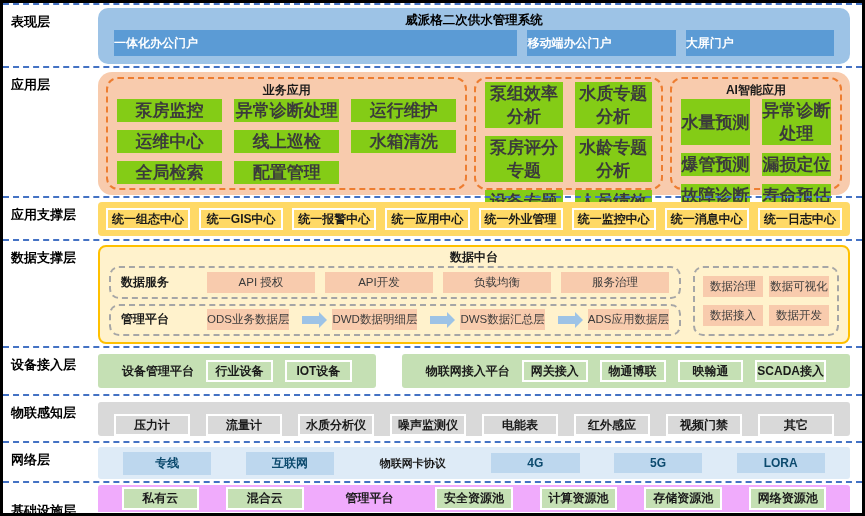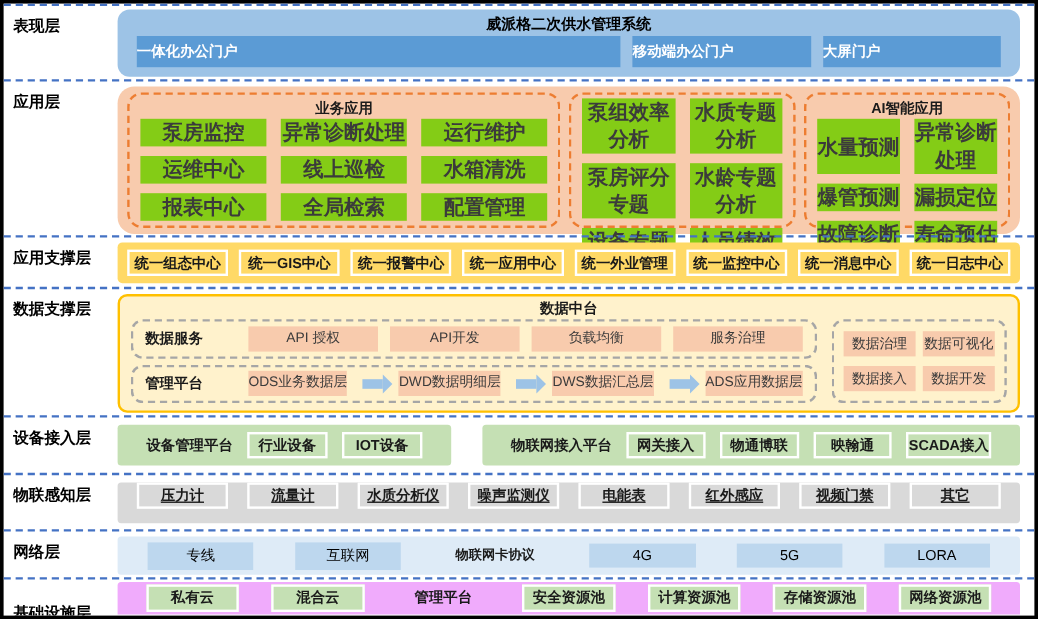--- a/index.html
+++ b/index.html
@@ -52,28 +52,28 @@
   
   .row-device{ height:48px; }
   .device-row-inner{ display:flex; gap:26px; margin-top:6px; }
   .device-strip{ background:#C5E0B4; border-radius:3px; height:34px; display:flex; align-items:center; gap:12px; padding:0 24px; }
   .device-strip-0{ flex:1.12; } .device-strip-1{ flex:1.95; }
   .device-strip-title{ font-weight:bold; font-size:12px; color:#1a1a1a; white-space:nowrap; flex:none; }
   .device-box{ flex:1; background:#C5E0B4; border:2px solid #fff; font-weight:bold; font-size:12px; color:#1a1a1a; text-align:center; height:22px; line-height:19px; white-space:nowrap; }
 
   
   .row-perception{ height:47px; }
-  .perc-strip{ height:34px; margin-top:6px; background:#D9D9D9; border-radius:3px; display:flex; align-items:flex-start; gap:16px; padding:0 16px;text-decoration:underline; }
+  .perc-strip{ height:34px; margin-top:6px; background:#D9D9D9; border-radius:3px; display:flex; align-items:flex-end; gap:16px; padding:0 16px; }
   .perc-box{ flex:1; background:#D9D9D9; border:2px solid #fff; font-weight:bold; font-size:12px; color:#1a1a1a; text-align:center; height:22px; line-height:19px; white-space:nowrap; }
 
   
   .row-network{ height:40px; }
   .net-strip{ height:32px; margin-top:4px; background:#DEEBF7; border-radius:3px; display:flex; align-items:center; padding:0 8px; }
   .net-slot{ flex:1; display:flex; justify-content:center; }
-  .net-box{ background:#BDD7EE; font-weight:normal; font-size:12px; color:#000000; text-align:center; padding:3px 0; width:72%; white-space:nowrap; }
+  .net-box{ background:#BDD7EE; font-weight:bold; font-size:12px; color:#0c4a6e; text-align:center; padding:3px 0; width:72%; white-space:nowrap; }
   .net-text{ font-weight:bold; font-size:11px; color:#1a1a1a; text-align:center; width:82px; line-height:1.15; }
 
   
   .row-infra{ height:32px; }
   .infra-strip{ height:27px; margin-top:2px; background:#f0abfc; border-radius:3px 3px 0 0; display:flex; align-items:center; padding:0 10px; }
   .infra-slot{ flex:1; display:flex; justify-content:center; align-items:center; }
   .infra-box{ background:#C5E0B4; border:2px solid #fff; font-weight:bold; font-size:12px; color:#1a1a1a; text-align:center; padding:1px 0; width:74%; white-space:nowrap; }
   .infra-text{ font-weight:bold; font-size:12px; color:#1a1a1a; text-align:center; white-space:nowrap; }
 </style>
 </head>
@@ -98,21 +98,20 @@
     <div class="app-wrap">
       <div class="app-group app-group-0">
         <div class="app-group-title">业务应用</div>
         <div class="app-grid grid-3col">
             <div class="app-box">泵房监控</div>
             <div class="app-box">异常诊断处理</div>
             <div class="app-box">运行维护</div>
             <div class="app-box">运维中心</div>
             <div class="app-box">线上巡检</div>
             <div class="app-box">水箱清洗</div>
-            <div class="app-box">报表中心</div>
             <div class="app-box">全局检索</div>
             <div class="app-box">配置管理</div>
           </div>
       </div>
       <div class="app-group app-group-1">
         <div class="app-grid grid-2col">
             <div class="app-box">泵组效率分析</div>
             <div class="app-box">水质专题分析</div>
             <div class="app-box">泵房评分专题</div>
             <div class="app-box">水龄专题分析</div>

